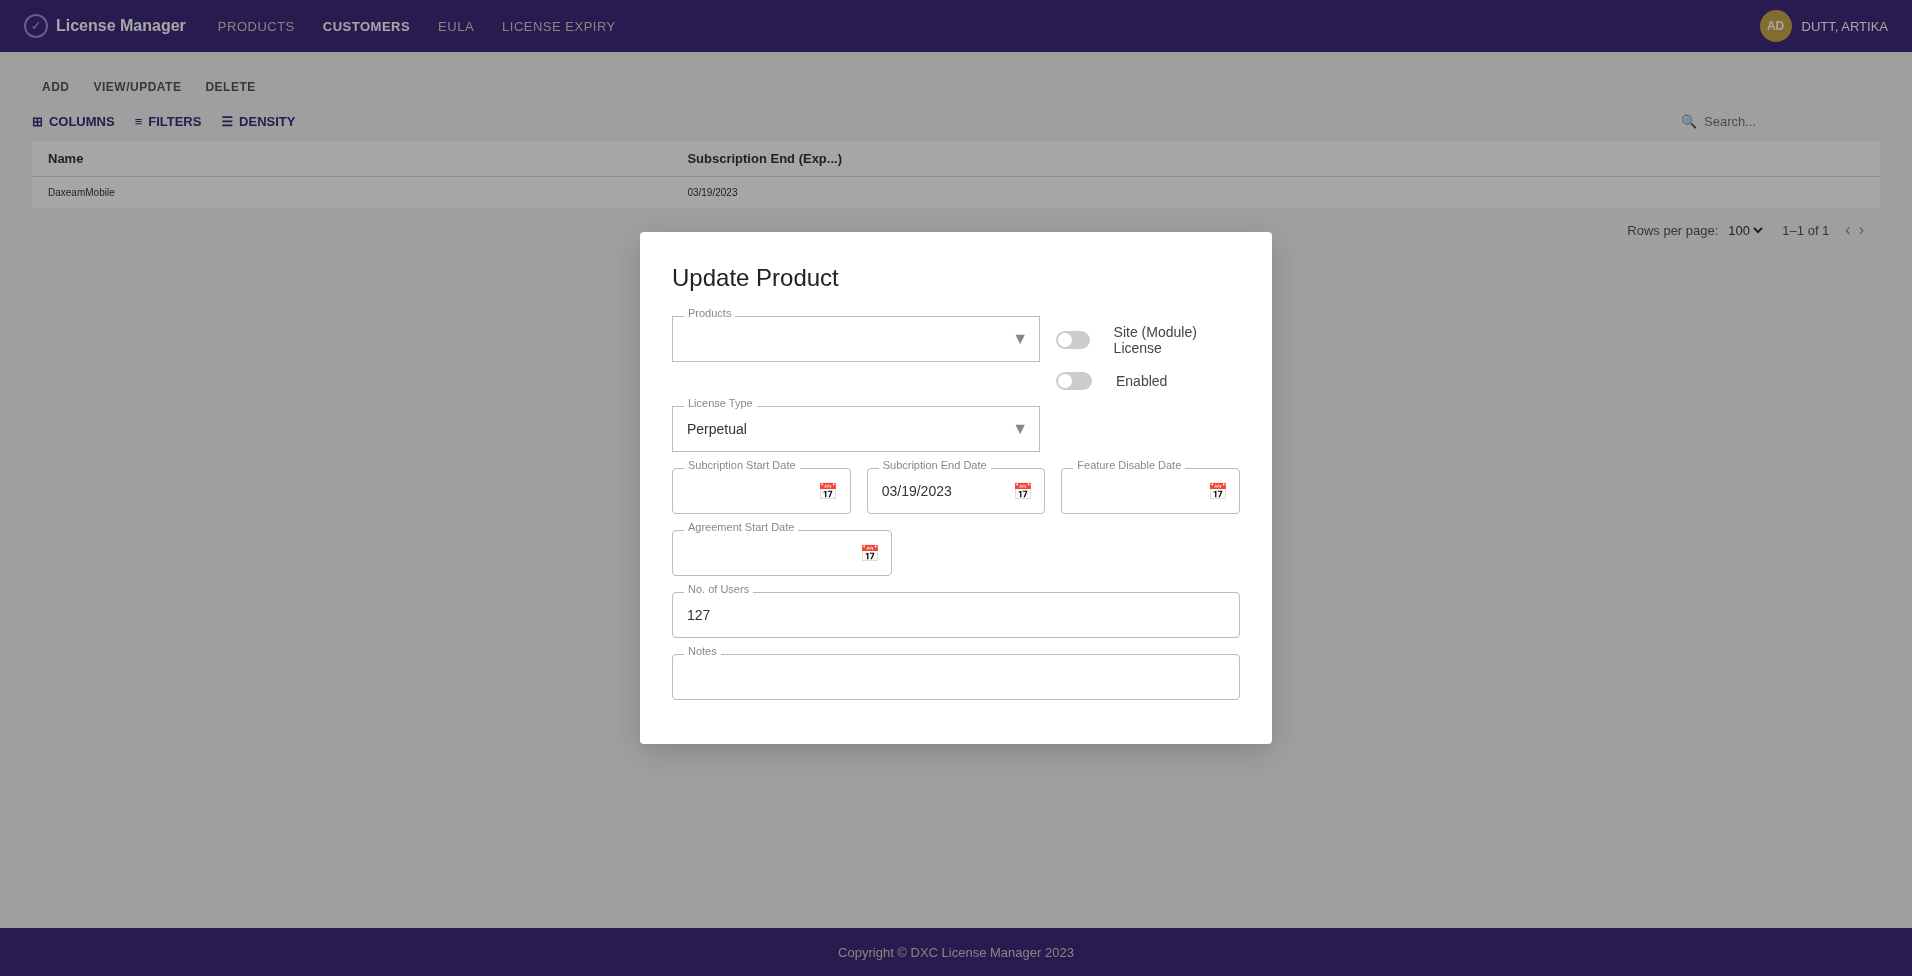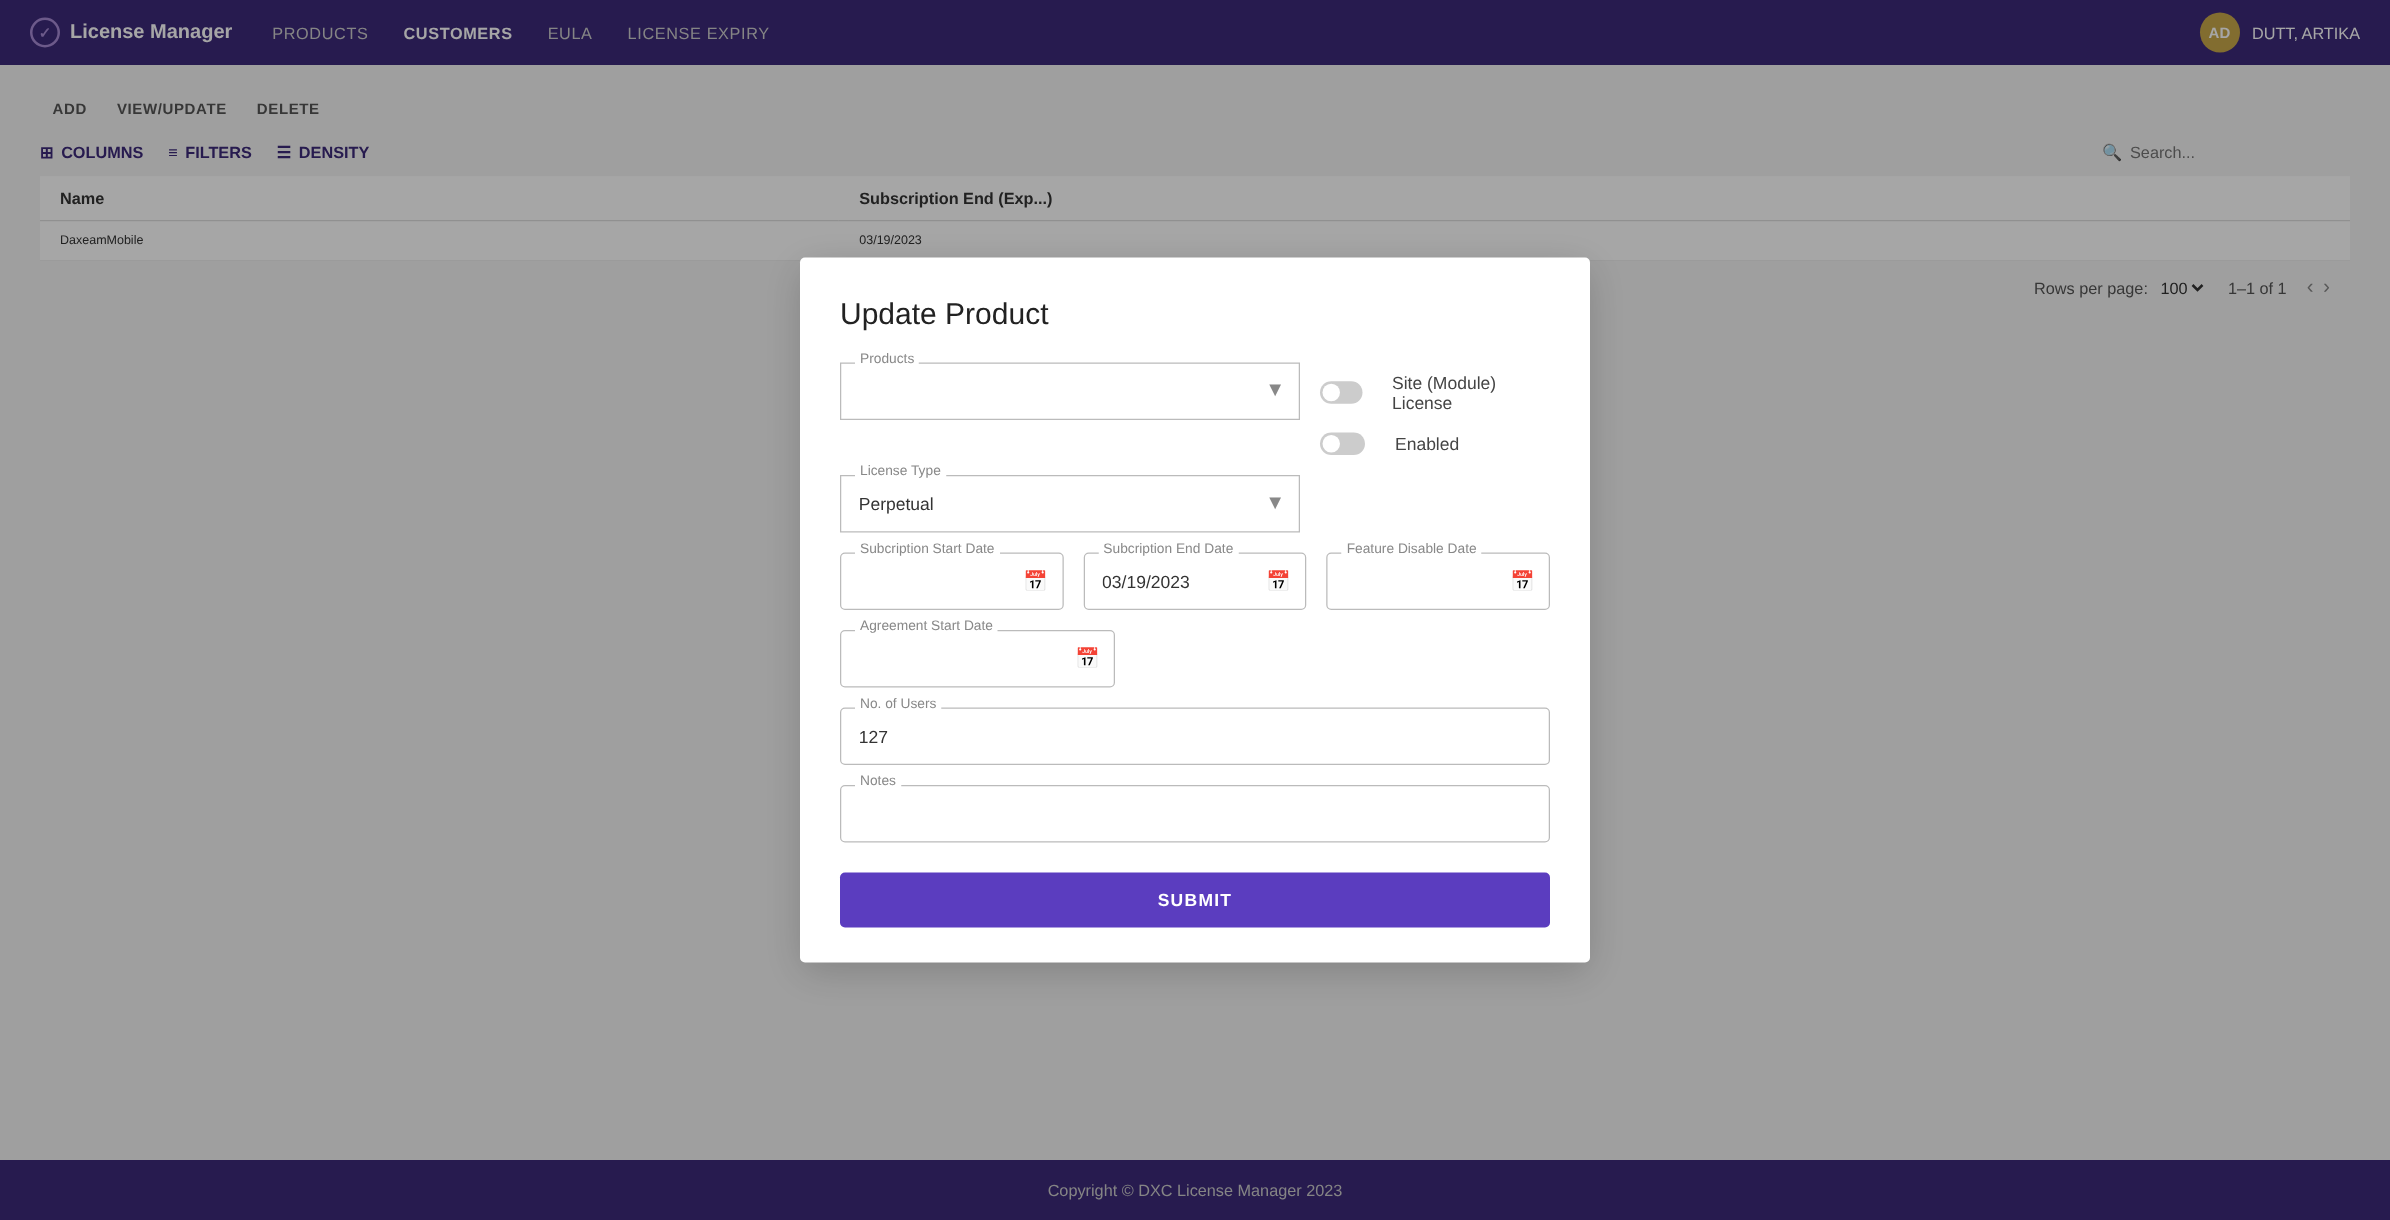--- a/index.html
+++ b/index.html
@@ -491,15 +491,14 @@
 
     
     <div class="form-row">
       <div class="form-field full-field">
         <label>Notes</label>
         <input type="text" class="form-input" style="">
       </div>
     </div>
 
     
-    <button class="submit-btn">SUBMIT</button>
   </div>
 </div>
 
 </body></html>

